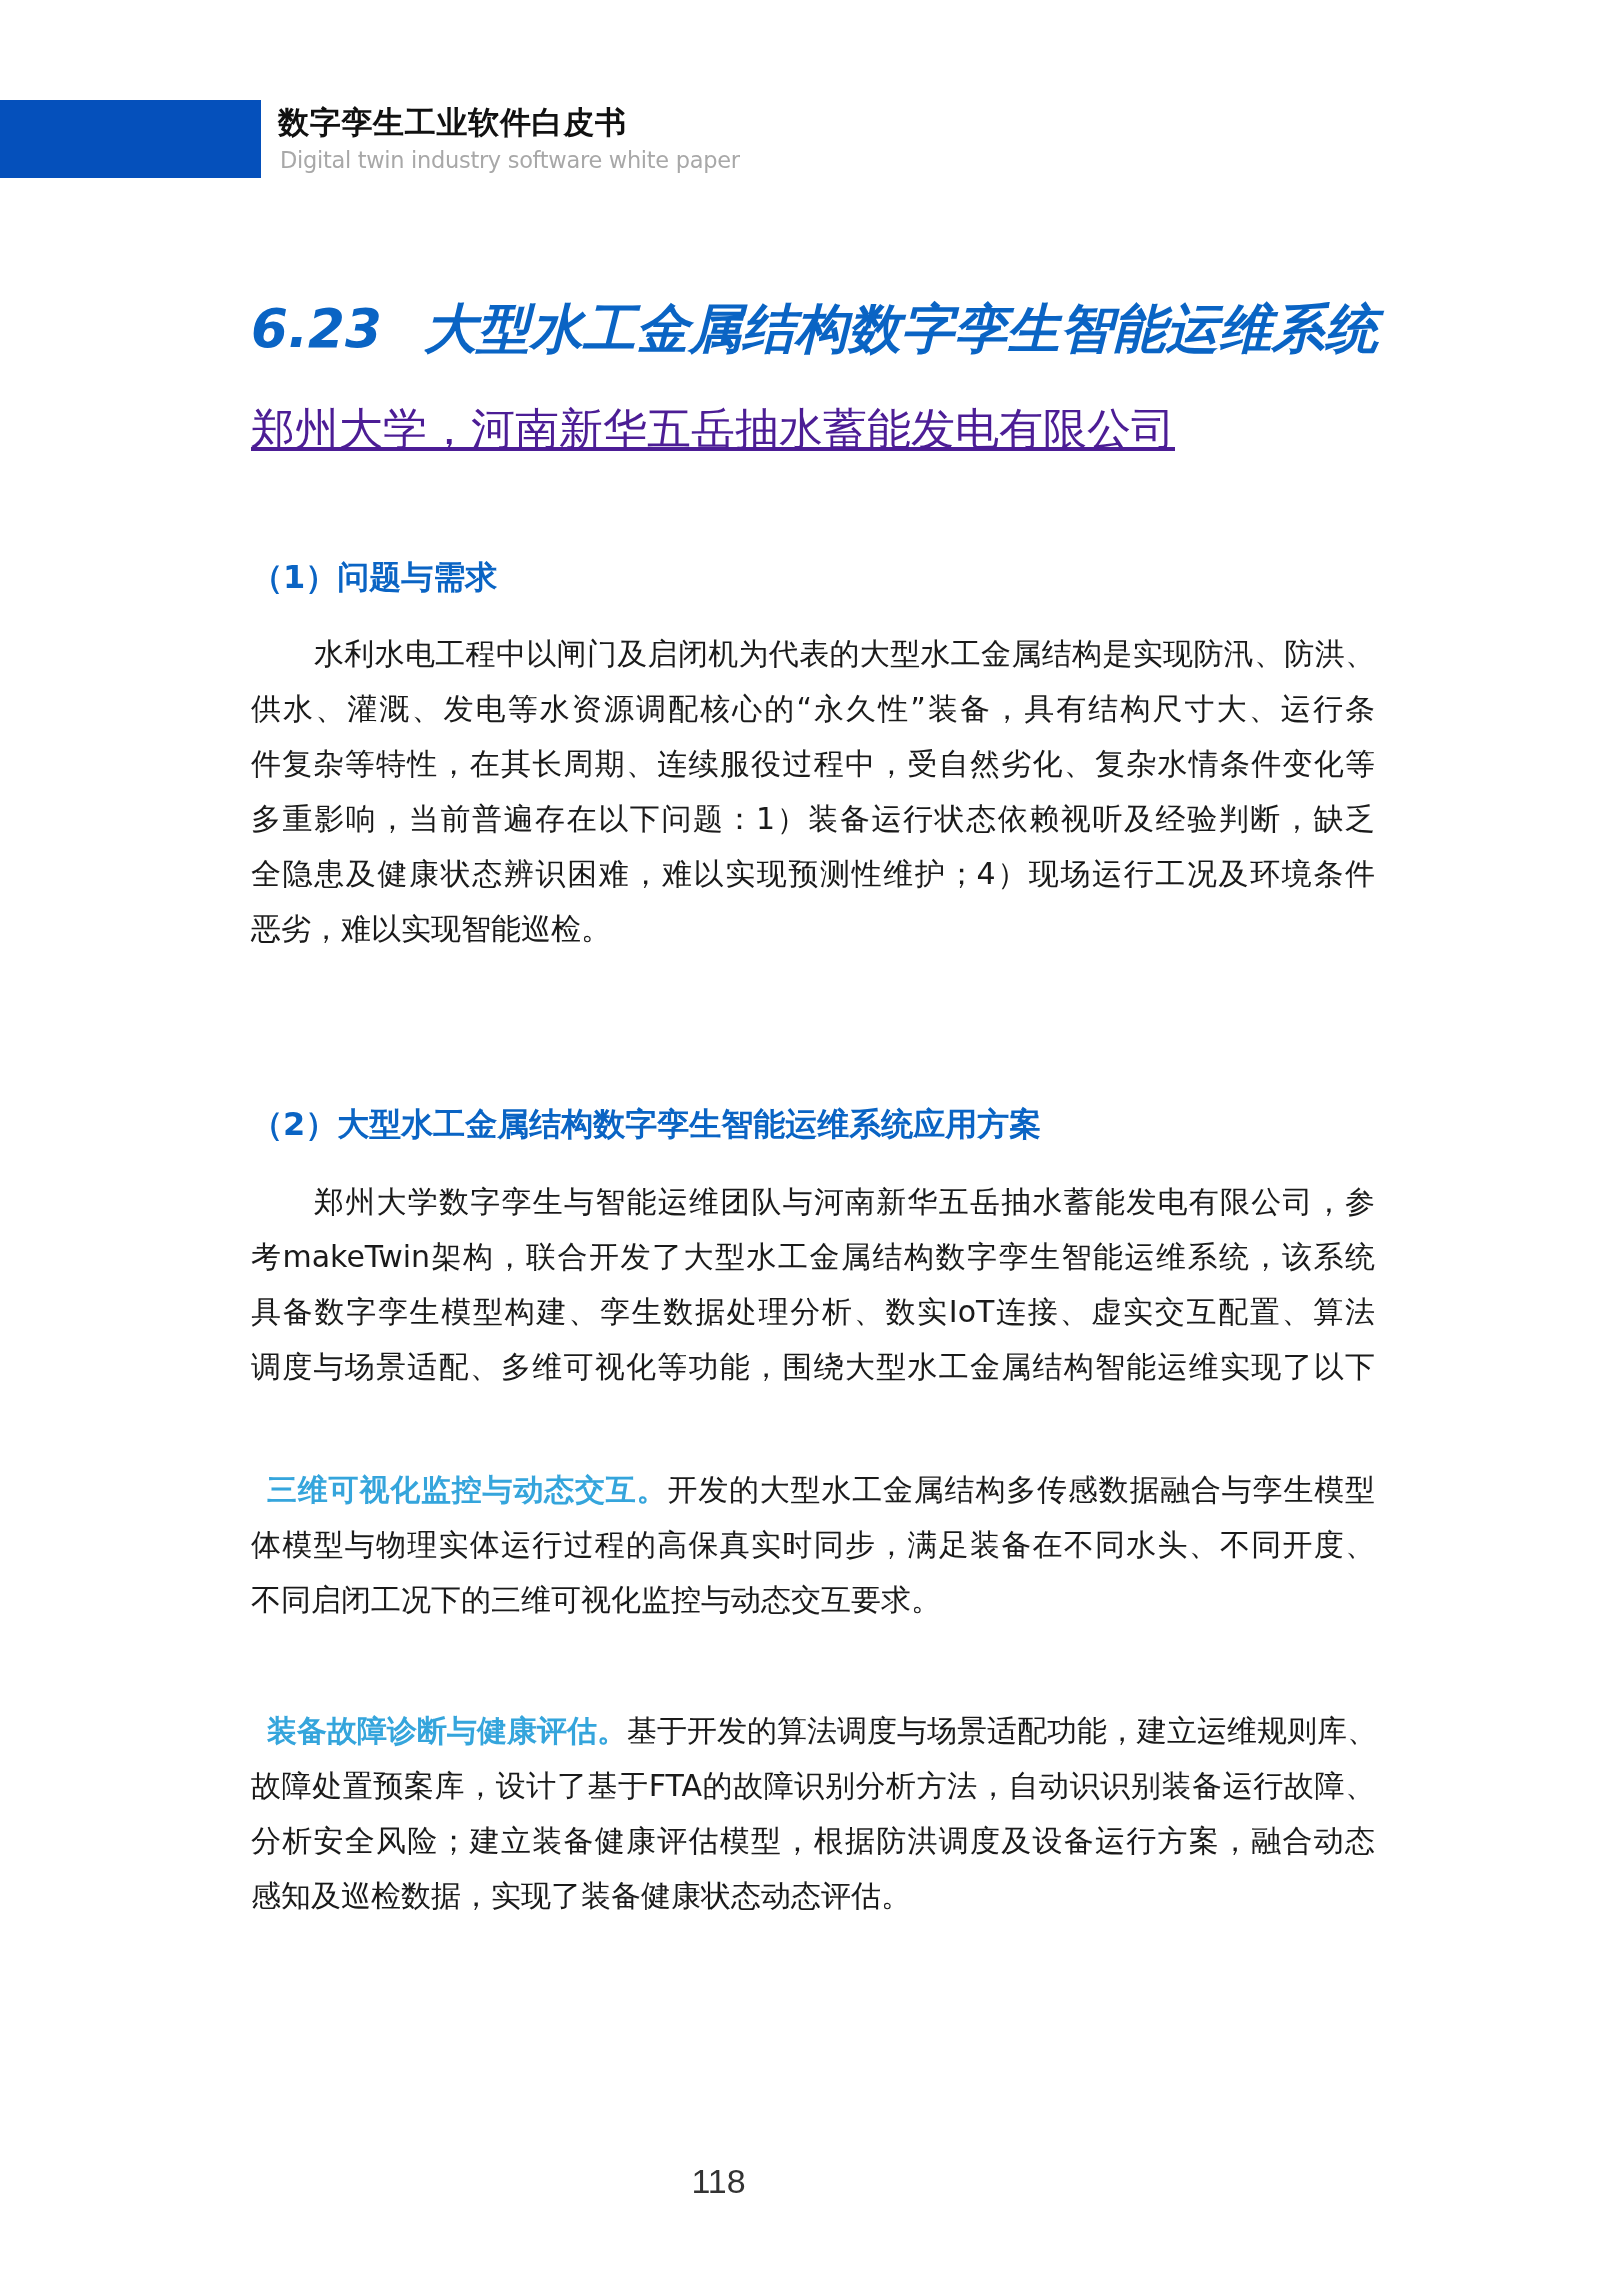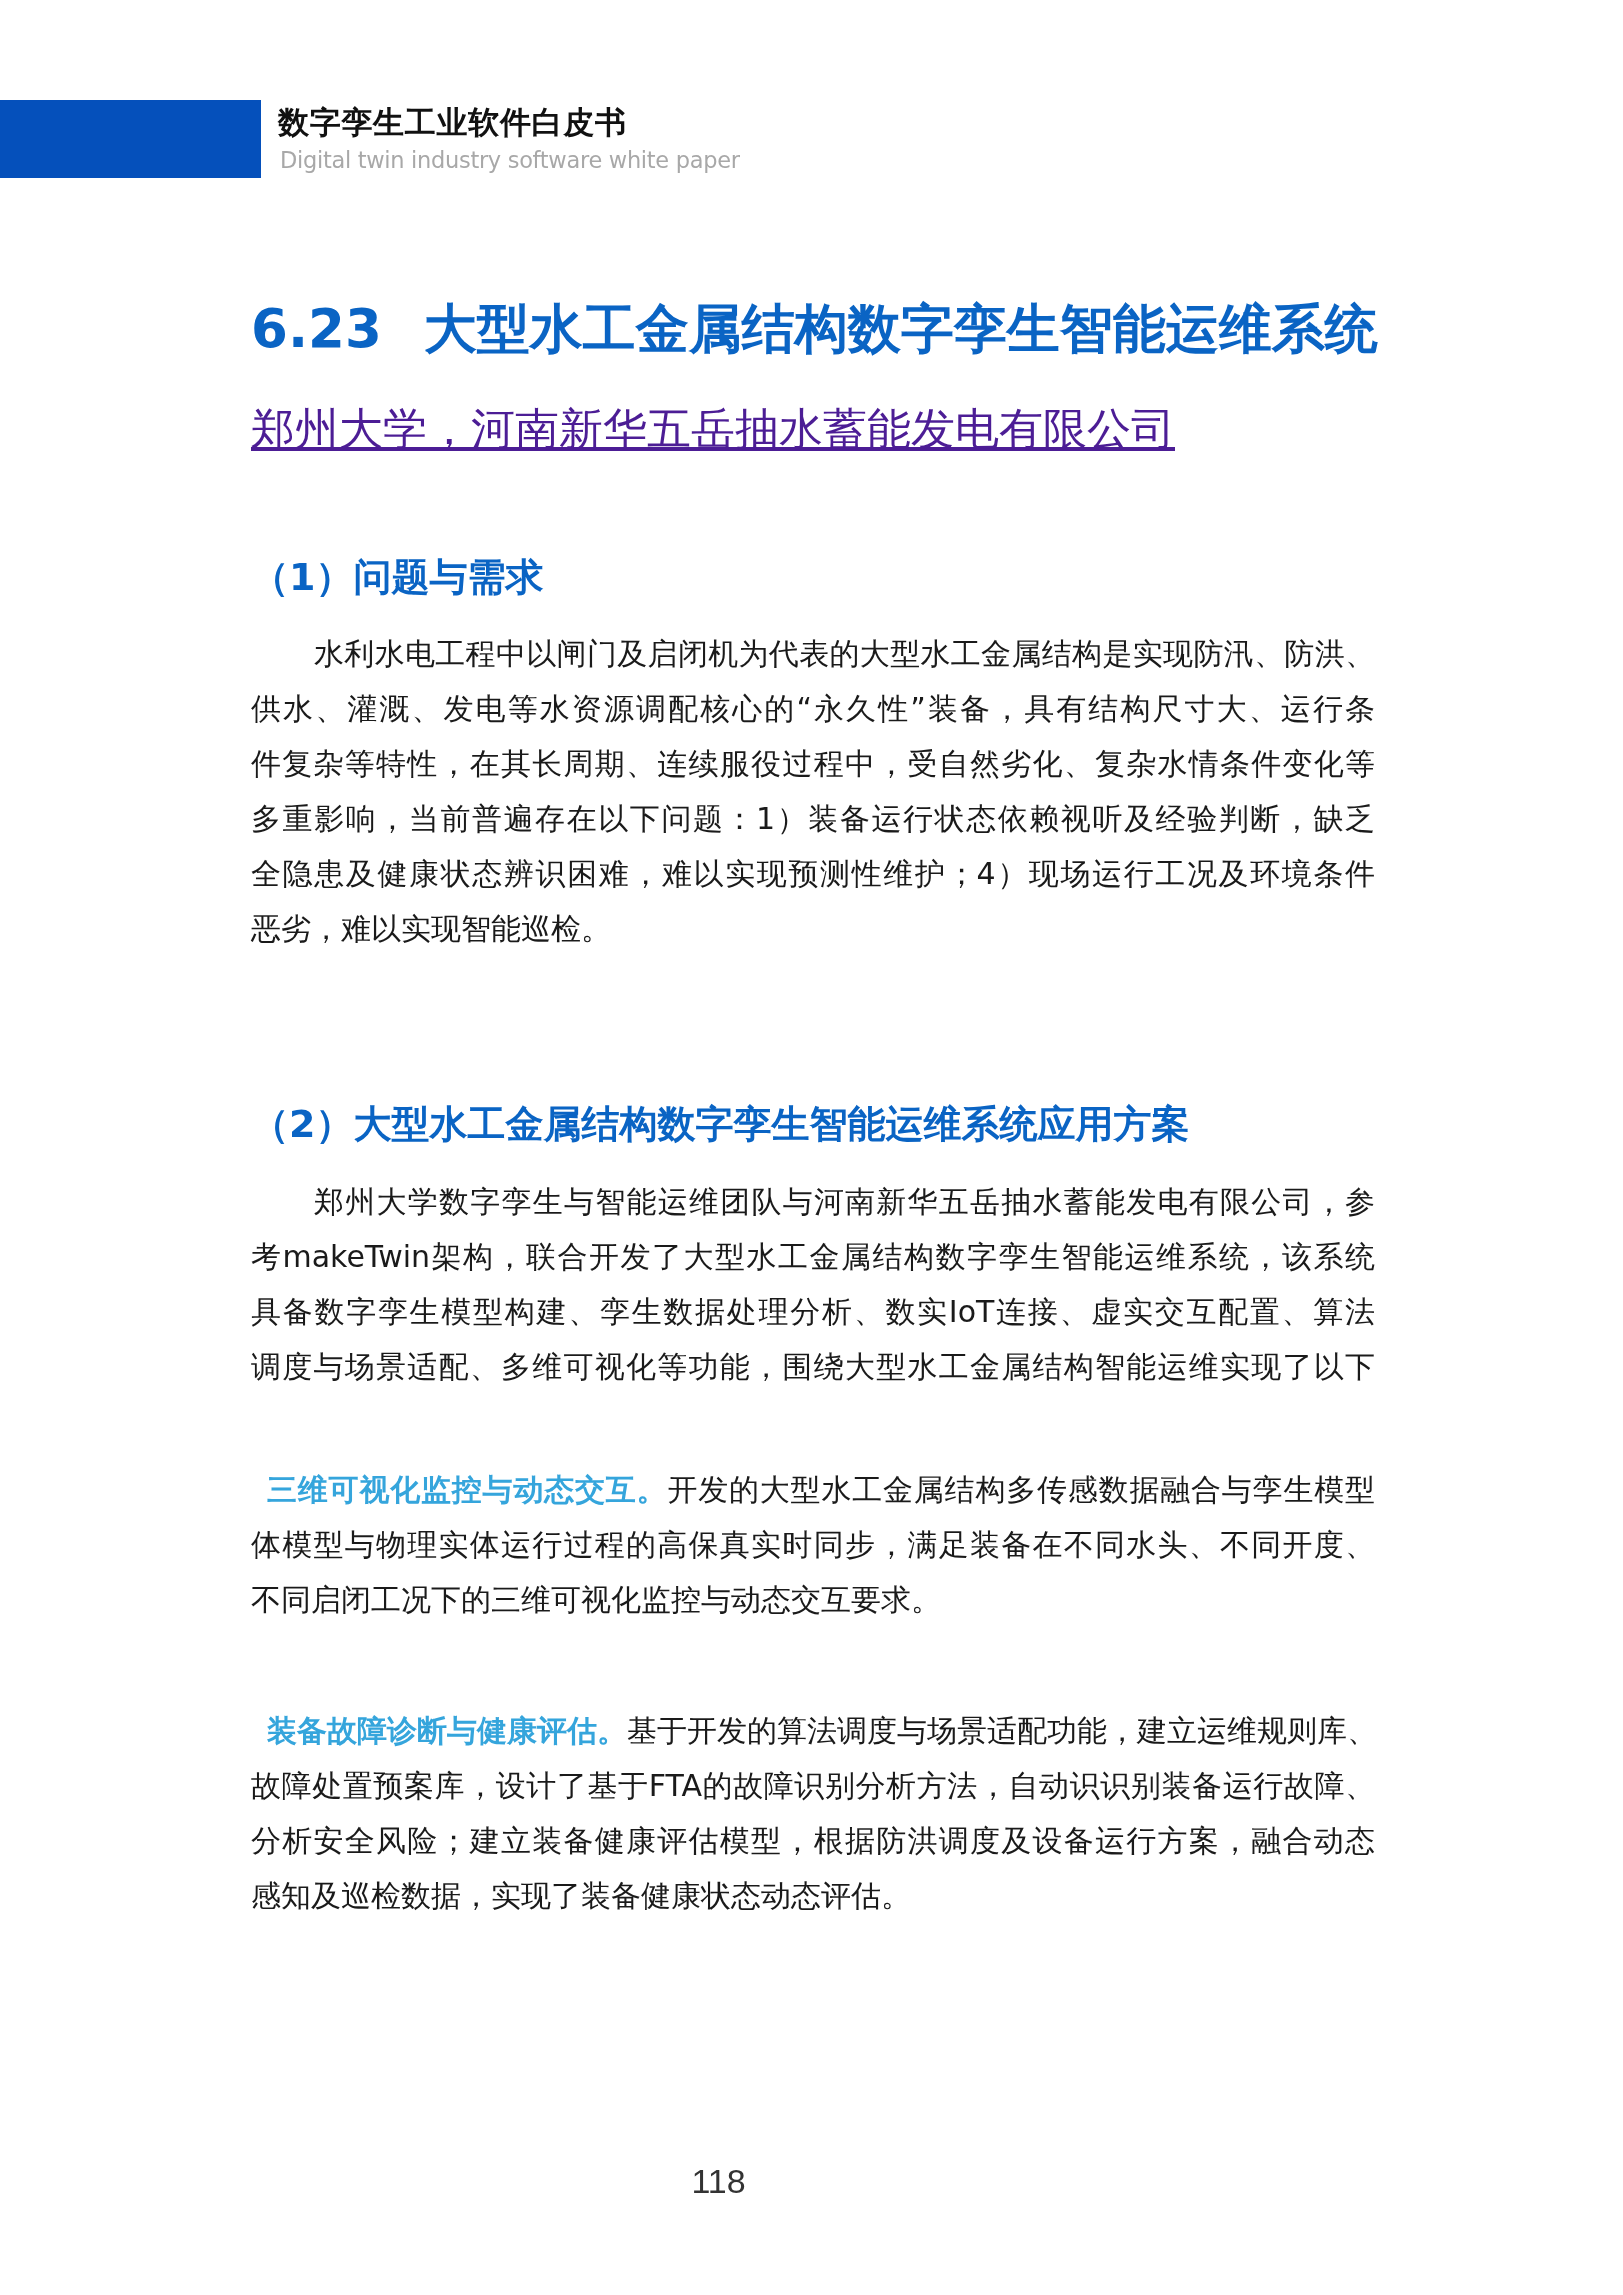--- a/index.html
+++ b/index.html
@@ -2,24 +2,24 @@
 <html style="font-size:11px"><head>
 <meta charset="utf-8">
 <style>
   html, body { margin: 0; padding: 0; background: #ffffff; }
   body { width: 1623px; height: 2295px; position: relative; overflow: hidden;
          font-family: "DejaVu Sans", "Liberation Sans", sans-serif; color: #1a1a1a; }
   .abs { position: absolute; }
   .header-block { left: 0; top: 100px; width: 261px; height: 78px; background: #0550bb; }
   .header-cn { left: 278px; top: 102px; font-size: 31px; line-height: 41px; font-weight: bold; color: #111; white-space: nowrap; letter-spacing: 0.7px; }
   .header-en { left: 280px; top: 145px; font-size: 22.5px; line-height: 30px; color: #a8a8a8; white-space: nowrap; letter-spacing: -0.3px; }
-  .title { left: 251px; top: 295px; font-size: 53px; line-height: 68px; font-weight: bold; color: #0a64c4; white-space: nowrap; }
+  .title { left: 251px; top: 295px; font-size: 53px; line-height: 68px; font-weight: bold; color: #0a64c4; white-space: nowrap; font-style: italic; }
   .title .num { margin-right: 42px; }
   .subtitle { left: 251px; top: 401px; font-size: 44px; line-height: 55px; color: #4c1d95; white-space: nowrap; text-decoration: underline; }
-  .h-sec { left: 251px; font-size: 38px; line-height: 52px; font-weight: bold; color: #0a64c4; white-space: nowrap; }
+  .h-sec { left: 251px; font-size: 32px; line-height: 52px; font-weight: bold; color: #0a64c4; white-space: nowrap; }
   .para { left: 251px; width: 1132px; font-size: 30px; color: #1a1a1a; }
   .para .line { display: block; height: 55px; line-height: 38px; white-space: nowrap; overflow: visible; }
   .para .line.justify { text-align: justify; text-align-last: justify; width: 1124px; }
   .para .line.indent { padding-left: 63px; width: 1061px; }
   .lead { color: #35a5dc; font-weight: bold; margin-left: 16px; }
   .page-num { left: 0; width: 1437px; top: 2161px; text-align: center; font-size: 34px; line-height: 41px; color: #333; font-family: "Liberation Sans", sans-serif; }
 </style>
 </head>
 <body>
 

